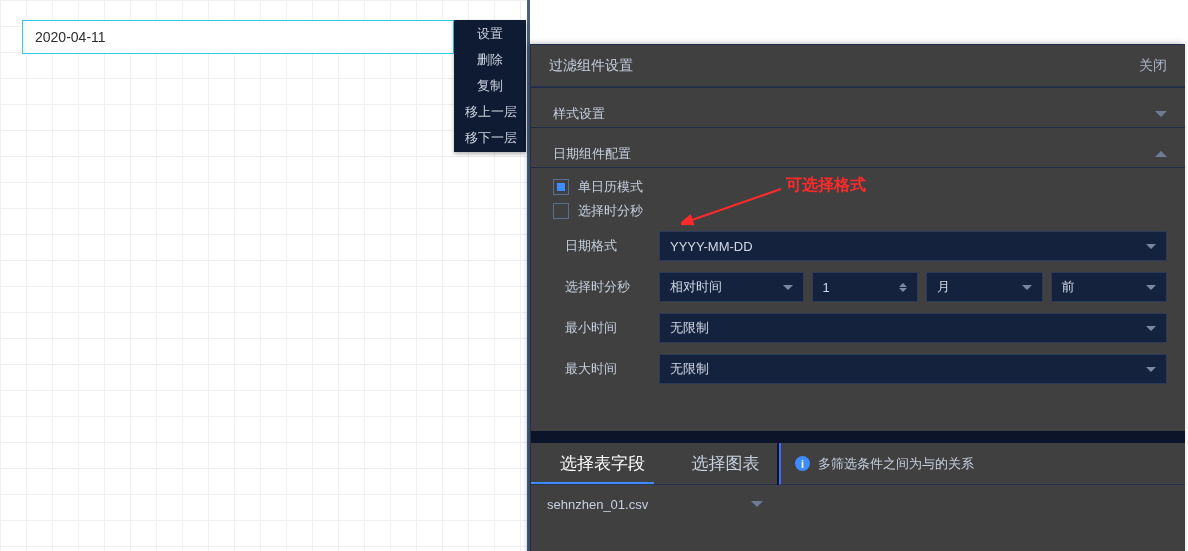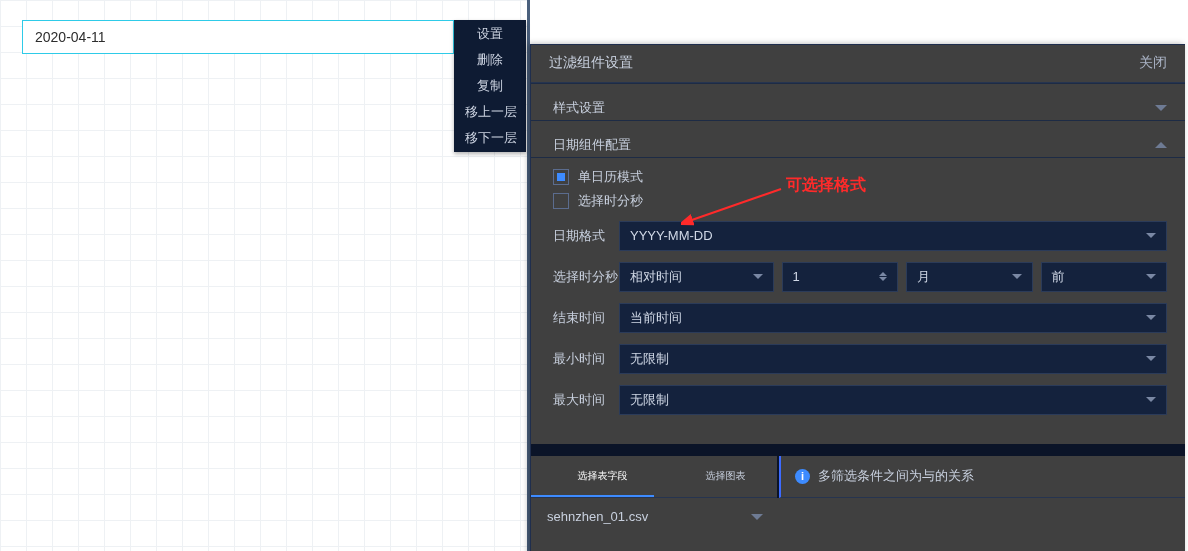--- a/index.html
+++ b/index.html
@@ -133,31 +133,33 @@
   
   .form-row {
     display: flex;
     align-items: center;
     margin: 11px 0;
   }
   .form-label {
     width: 66px;
     color: #c8d0de;
     font-size: 13px;
+    margin-left: 12px;
   }
   .control {
     flex: 1 1 auto;
     height: 30px;
     background: #14223d;
     border: 1px solid #2b3b59;
     color: #d0d8e6;
     display: flex;
     align-items: center;
     padding: 0 10px;
     font-size: 13px;
+    margin-left: 28px;
   }
   .select { justify-content: space-between; cursor: pointer; }
   .select .sarrow {
     width: 0; height: 0;
     border-left: 5px solid transparent;
     border-right: 5px solid transparent;
     border-top: 5px solid #7a88a4;
   }
   .num-input {
     width: 90px;
@@ -213,21 +215,21 @@
   .tabs {
     display: flex;
     width: 248px;
     border-right: 2px solid #0b1428;
   }
   .tab {
     flex: 1 1 50%;
     display: flex;
     align-items: center;
     justify-content: center;
-    font-size: 10px;
+    font-size: 17px;
     color: #c8d0de;
     cursor: pointer;
     border-bottom: 1px solid #26344f;
     padding-left: 20px;
   }
   .tab.active {
     color: #fff;
     box-shadow: inset 0 -2px 0 #3d8bff;
   }
   .info-bar {
@@ -343,27 +345,20 @@
       <div class="control select unit-select">
         <span>月</span>
         <span class="sarrow"></span>
       </div>
       <div class="control select dir-select">
         <span>前</span>
         <span class="sarrow"></span>
       </div>
     </div>
 
-    <div class="form-row">
-      <div class="form-label">结束时间</div>
-      <div class="control select">
-        <span>当前时间</span>
-        <span class="sarrow"></span>
-      </div>
-    </div>
 
     <div class="form-row">
       <div class="form-label">最小时间</div>
       <div class="control select">
         <span>无限制</span>
         <span class="sarrow"></span>
       </div>
     </div>
 
     <div class="form-row">

